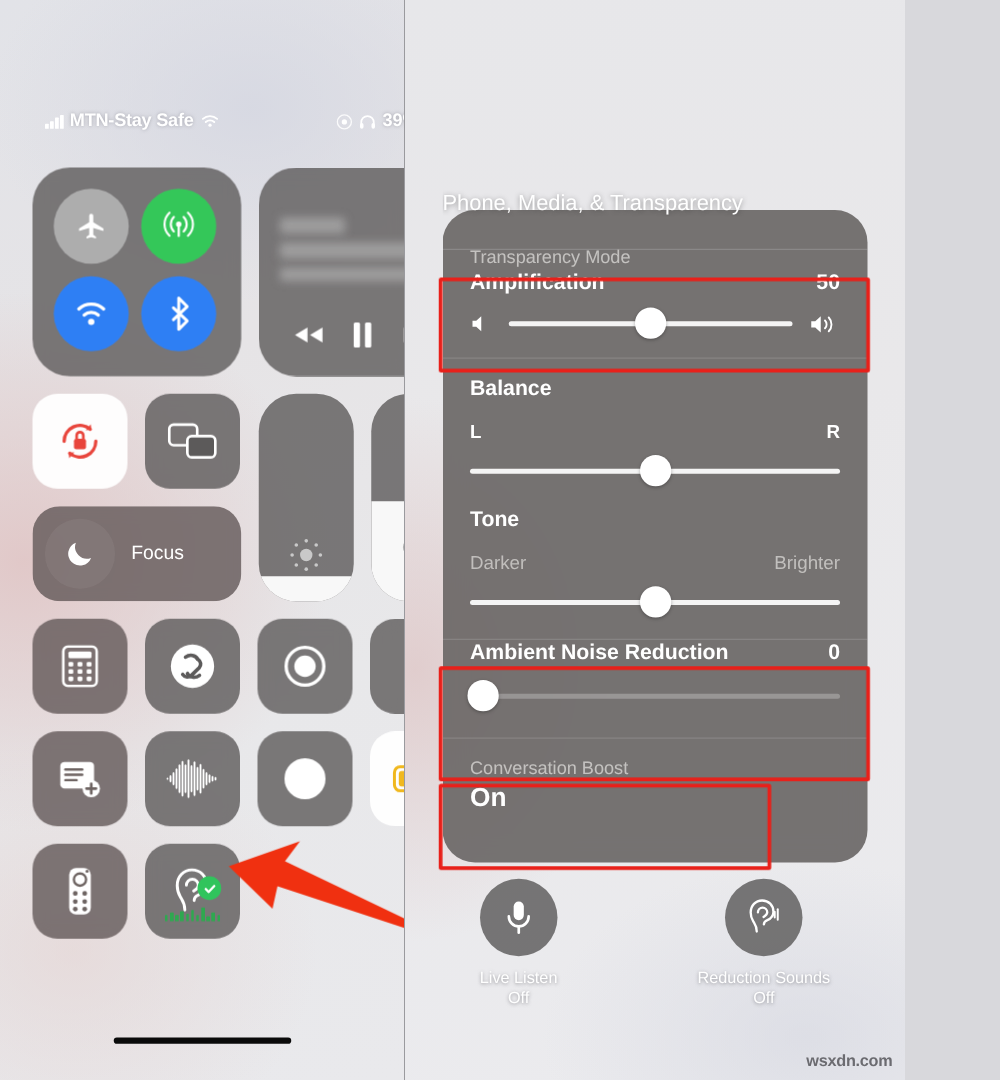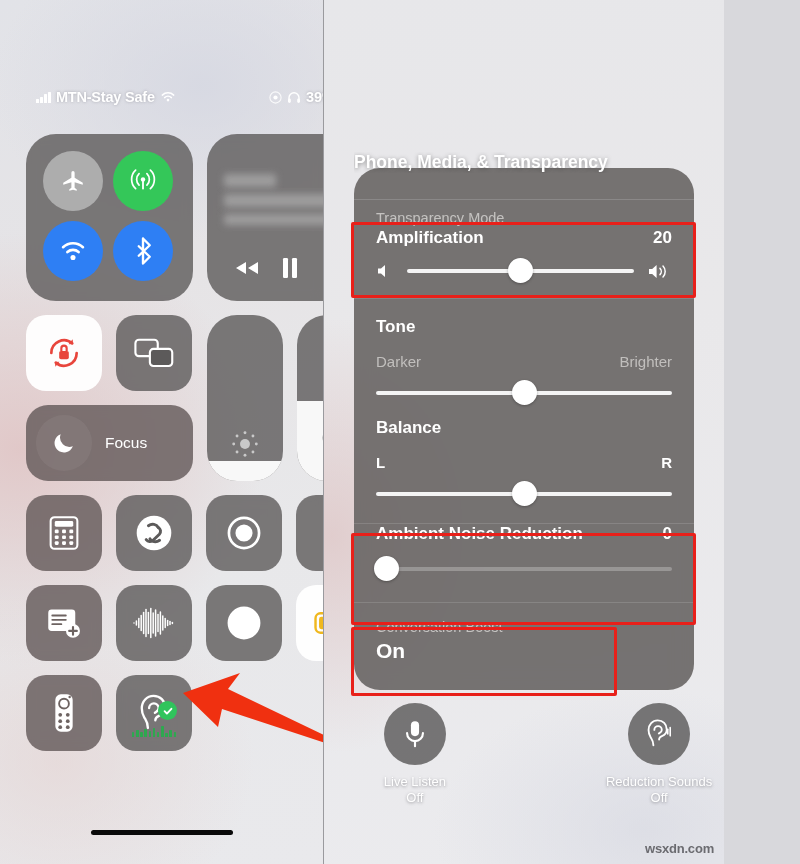--- a/index.html
+++ b/index.html
@@ -127,21 +127,21 @@
       linear-gradient(170deg,#e7e7ea 0%,#e9e8ea 40%,#ebebee 100%);
     overflow:hidden;
   }
   .sheet{
     position:absolute; left:30px; top:168px; width:340px; height:522px;
     border-radius:26px; background:rgba(104,101,100,.90);
     backdrop-filter:blur(10px); overflow:hidden;
   }
   .sheet-title{
     position:absolute; left:30px; top:152px; width:340px;
-    color:#fff; font-size:17.5px; font-weight:bold; z-index:3;
+    color:#fff; font-size:17.5px; font-weight:normal; z-index:3;
     text-shadow:0 1px 4px rgba(60,60,60,.5);
     white-space:nowrap; overflow:hidden;
   }
   .sheet-hairline{ position:absolute;left:0;top:31px;width:100%;height:1px;
                    background:rgba(255,255,255,.16); }
 
   .sec{ padding:0 22px; }
   .sec-sub{ color:rgba(226,224,222,.72); font-size:14.5px; font-weight:500; }
   .sec-head{ display:flex; align-items:baseline; justify-content:space-between;
              color:#fff; font-size:17px; font-weight:bold; }
@@ -153,21 +153,21 @@
   .lr{ display:flex; justify-content:space-between; color:#fff;
        font-size:15px; font-weight:bold; }
   .lr.dim{ color:rgba(222,220,218,.72); font-weight:500; font-size:15px;}
   .divider{ height:1px; background:rgba(255,255,255,.13); margin:0 0; }
 
   .redbox{ position:absolute; border:3px solid #e8201a; border-radius:2px; z-index:5;
            pointer-events:none; }
 
   .bottom-btns{ position:absolute; bottom:58px; left:0; width:100%;
                 display:flex; justify-content:center; gap:112px; }
-  .bbtn{ display:flex;flex-direction:column;align-items:center;gap:9px;margin-left:48px; }
+  .bbtn{ display:flex;flex-direction:column;align-items:center;gap:9px; }
   .bcirc{ width:62px;height:62px;border-radius:50%;background:rgba(92,90,90,.82);
           display:flex;align-items:center;justify-content:center; }
   .blbl{ color:#fff; font-size:13px; font-weight:500; text-align:center; line-height:1.25;
          text-shadow:0 1px 3px rgba(90,90,95,.6); }
   .watermark{ position:absolute; right:10px; bottom:8px; color:#6b6b70;
               font-size:13px; font-weight:bold; letter-spacing:-.2px;}
 </style>
 </head>
 <body>
 
@@ -475,69 +475,69 @@
     <div class="homebar"></div>
   </div>
 
   <div class="panel-right">
 
     <div class="sheet-title">Phone, Media, &amp; Transparency</div>
 
     <div class="sheet">
       <div class="sheet-hairline"></div>
 
-      <div class="sec" style="padding-top:42px">
+      <div class="sec" style="padding-top:30px">
         <div class="sec-sub">Transparency Mode</div>
       </div>
 
       <div class="sec" style="padding-top:2px">
         <div class="sec-head">
           <span>Amplification</span>
-          <span class="sec-val">20</span>
+          <span class="sec-val">50</span>
         </div>
         <div class="hslider" style="margin-top:12px; gap:14px">
           <svg width="17" height="16" viewBox="0 0 17 16">
             <path d="M2 5.6h3L9 2v12L5 10.4H2z" fill="#fff"></path>
           </svg>
           <div style="position:relative;flex:1;display:flex;align-items:center">
             <div class="track"></div>
             <div class="knob" style="left:calc(50% - 12.5px)"></div>
           </div>
           <svg width="24" height="17" viewBox="0 0 24 17">
             <path d="M1 6h3.2L8.6 2v13L4.2 11H1z" fill="#fff"></path>
             <path d="M12 5.4a4.4 4.4 0 010 6.2M15 3a8 8 0 010 11" stroke="#fff" stroke-width="1.5" fill="none" stroke-linecap="round"></path>
           </svg>
         </div>
       </div>
 
       <div class="divider" style="margin-top:16px"></div>
 
-      <div class="sec" style="padding-top:18px">
+      <div class="sec" style="padding-top:14px">
         <div class="sec-head">
-          <span>Tone</span>
-        </div>
-        <div class="lr dim" style="margin-top:16px">
-          <span>Darker</span>
-          <span>Brighter</span>
+          <span>Balance</span>
+        </div>
+        <div class="lr" style="margin-top:16px">
+          <span>L</span>
+          <span>R</span>
         </div>
         <div class="hslider" style="margin-top:12px">
           <div style="position:relative;flex:1;display:flex;align-items:center">
             <div class="track"></div>
             <div class="knob" style="left:calc(50% - 12.5px)"></div>
           </div>
         </div>
       </div>
 
-      <div class="sec" style="padding-top:14px">
+      <div class="sec" style="padding-top:18px">
         <div class="sec-head">
-          <span>Balance</span>
-        </div>
-        <div class="lr" style="margin-top:16px">
-          <span>L</span>
-          <span>R</span>
+          <span>Tone</span>
+        </div>
+        <div class="lr dim" style="margin-top:16px">
+          <span>Darker</span>
+          <span>Brighter</span>
         </div>
         <div class="hslider" style="margin-top:12px">
           <div style="position:relative;flex:1;display:flex;align-items:center">
             <div class="track"></div>
             <div class="knob" style="left:calc(50% - 12.5px)"></div>
           </div>
         </div>
       </div>
 
       <div class="divider" style="margin-top:18px"></div>

